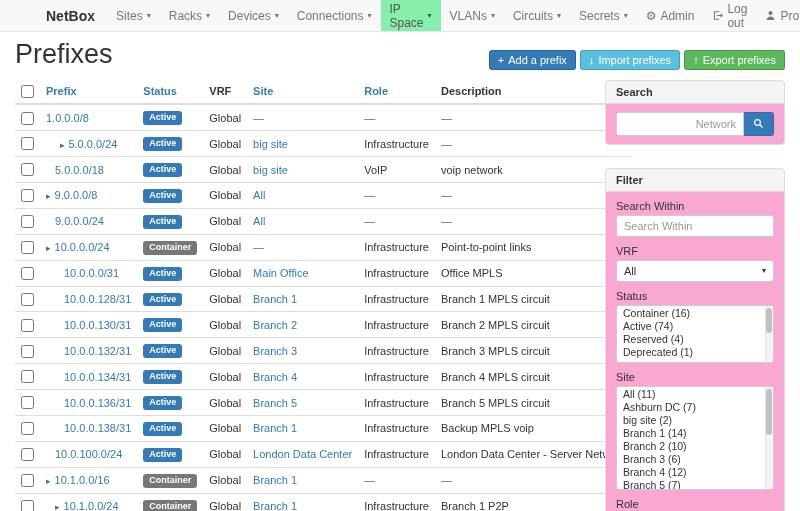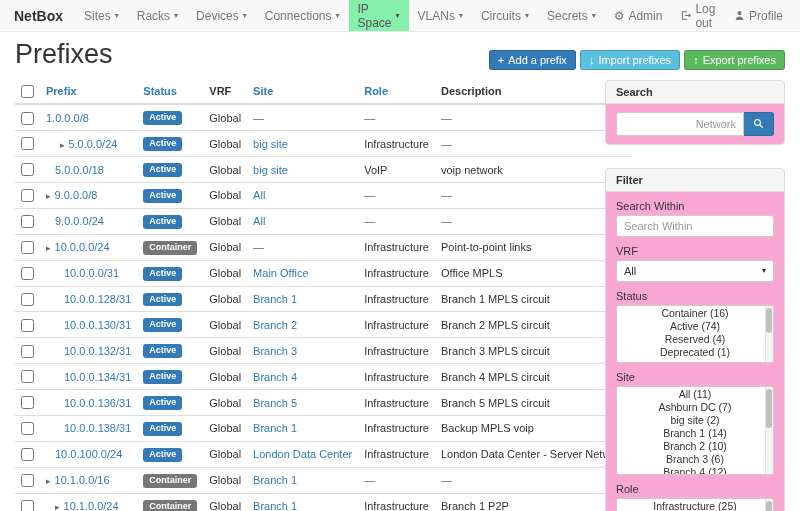--- a/index.html
+++ b/index.html
@@ -8,21 +8,21 @@
     font-family:"Liberation Sans","DejaVu Sans",sans-serif;
     background:#fff; color:#333; font-size:12px;
   }
   a { text-decoration:none; }
 
   
   .navbar {
     height:32px; background:#f8f8f8; border-bottom:1px solid #e7e7e7;
     display:flex; align-items:stretch; padding:0 8px; font-size:12px;
   }
-  .brand { font-weight:bold; color:#333; font-size:14px; display:flex; align-items:center; padding:0 12px 0 6px; cursor:pointer; }
+  .brand { font-weight:bold; color:#333; font-size:14px; display:flex; align-items:center; padding:0 12px 0 6px; cursor:pointer;margin-left:32px; }
   .nav-item { display:flex; align-items:center; gap:4px; padding:0 9px; color:#777; cursor:pointer; }
   .nav-item.active { background:#86efac; color:#555; }
   .nav-right { margin-left:auto; display:flex; }
   .caret-dn { font-size:8px; color:inherit; line-height:1; }
   .nav-ic { display:inline-flex; align-items:center; font-size:12px; color:#777; }
 
   
   .page { position:relative; padding:0 15px; }
   .actions { position:absolute; top:10px; right:15px; display:flex; gap:4px; }
   .btn {
@@ -91,21 +91,21 @@
     width:100%; height:22px; border:1px solid #ccc; border-radius:3px;
     font-size:11px; padding:3px 7px; display:flex; justify-content:space-between;
     align-items:center; background:#fff; cursor:pointer; color:#333;
   }
   .select-box .caret-dn { color:#333; }
   .listbox {
     position:relative; width:100%; border:1px solid #ccc; border-radius:3px;
     background:#fff; overflow:hidden;
   }
   .listbox .opts { padding:1px 0; }
-  .listbox .opt { font-size:10.5px; line-height:13px; padding:0 6px; white-space:nowrap; cursor:pointer; color:#333;text-align:center; }
+  .listbox .opt { font-size:10.5px; line-height:13px; padding:0 6px; white-space:nowrap; cursor:pointer; color:#333; }
   .sbtrack {
     position:absolute; top:0; right:0; width:8px; height:100%;
     background:#f4f4f4; border-left:1px solid #e2e2e2;
   }
   .sbthumb { position:absolute; top:2px; right:1px; width:6px; height:45%; background:#c1c1c1; border-radius:3px; }
   input::placeholder { color:#999; }
 </style>
 </head>
 <body>
 
@@ -394,21 +394,21 @@
                   <div class="opt">Reserved (4)</div>
                   <div class="opt">Deprecated (1)</div>
                 </div>
                 <div class="sbtrack">
                   <div class="sbthumb"></div>
                 </div>
               </div>
           </div>
           <div class="field">
             <label>Site</label>
-            <div class="listbox" style="height:89px">
+            <div class="listbox" style="height:104px">
                 <div class="opts">
                   <div class="opt">All (11)</div>
                   <div class="opt">Ashburn DC (7)</div>
                   <div class="opt">big site (2)</div>
                   <div class="opt">Branch 1 (14)</div>
                   <div class="opt">Branch 2 (10)</div>
                   <div class="opt">Branch 3 (6)</div>
                   <div class="opt">Branch 4 (12)</div>
                   <div class="opt">Branch 5 (7)</div>
                 </div>

